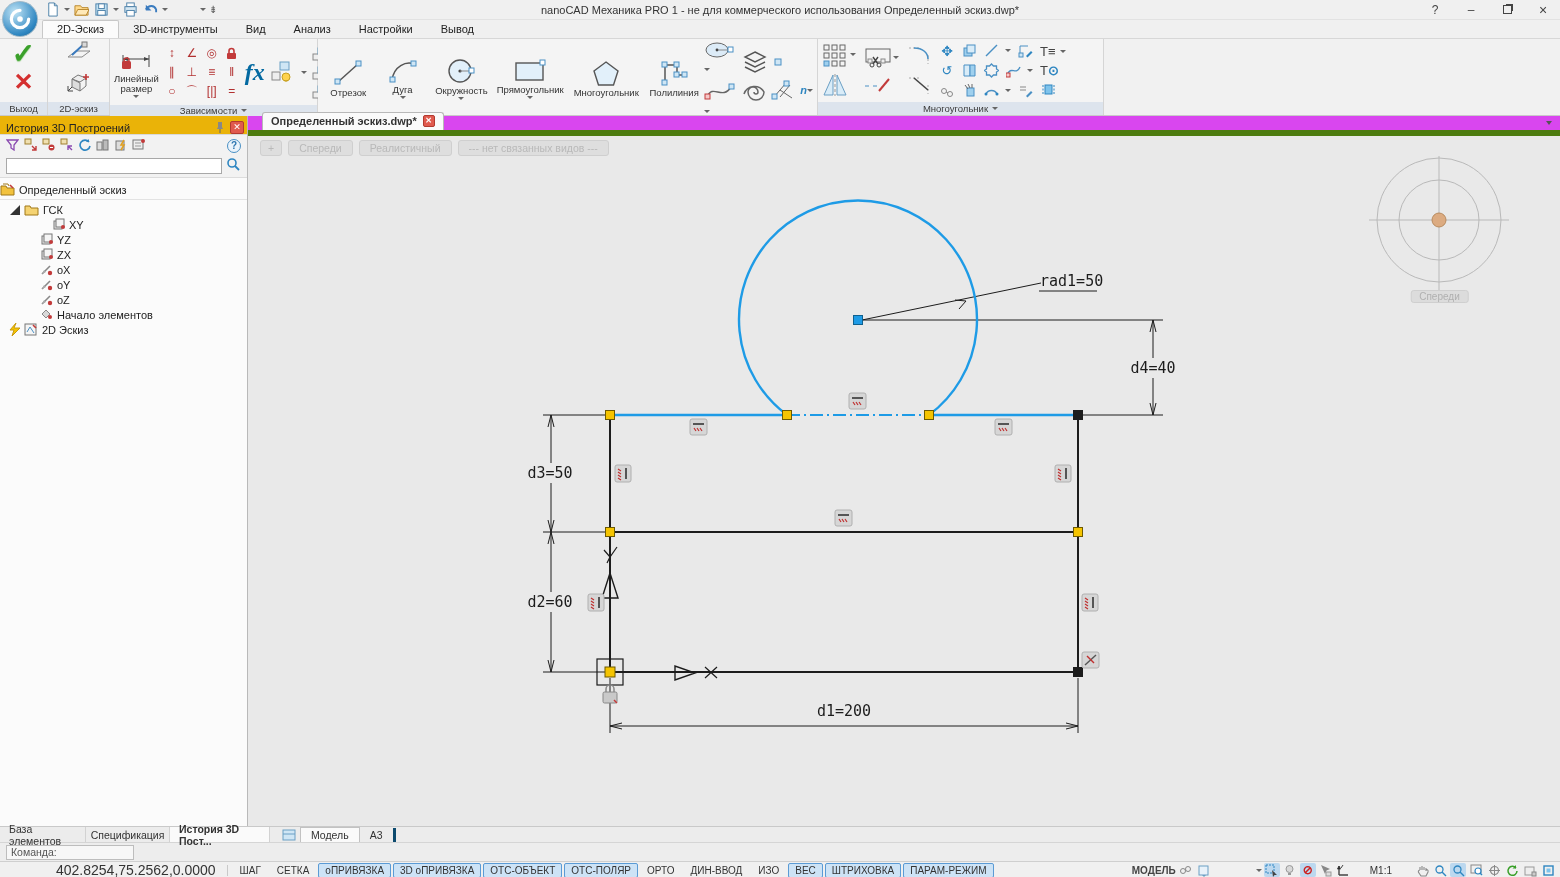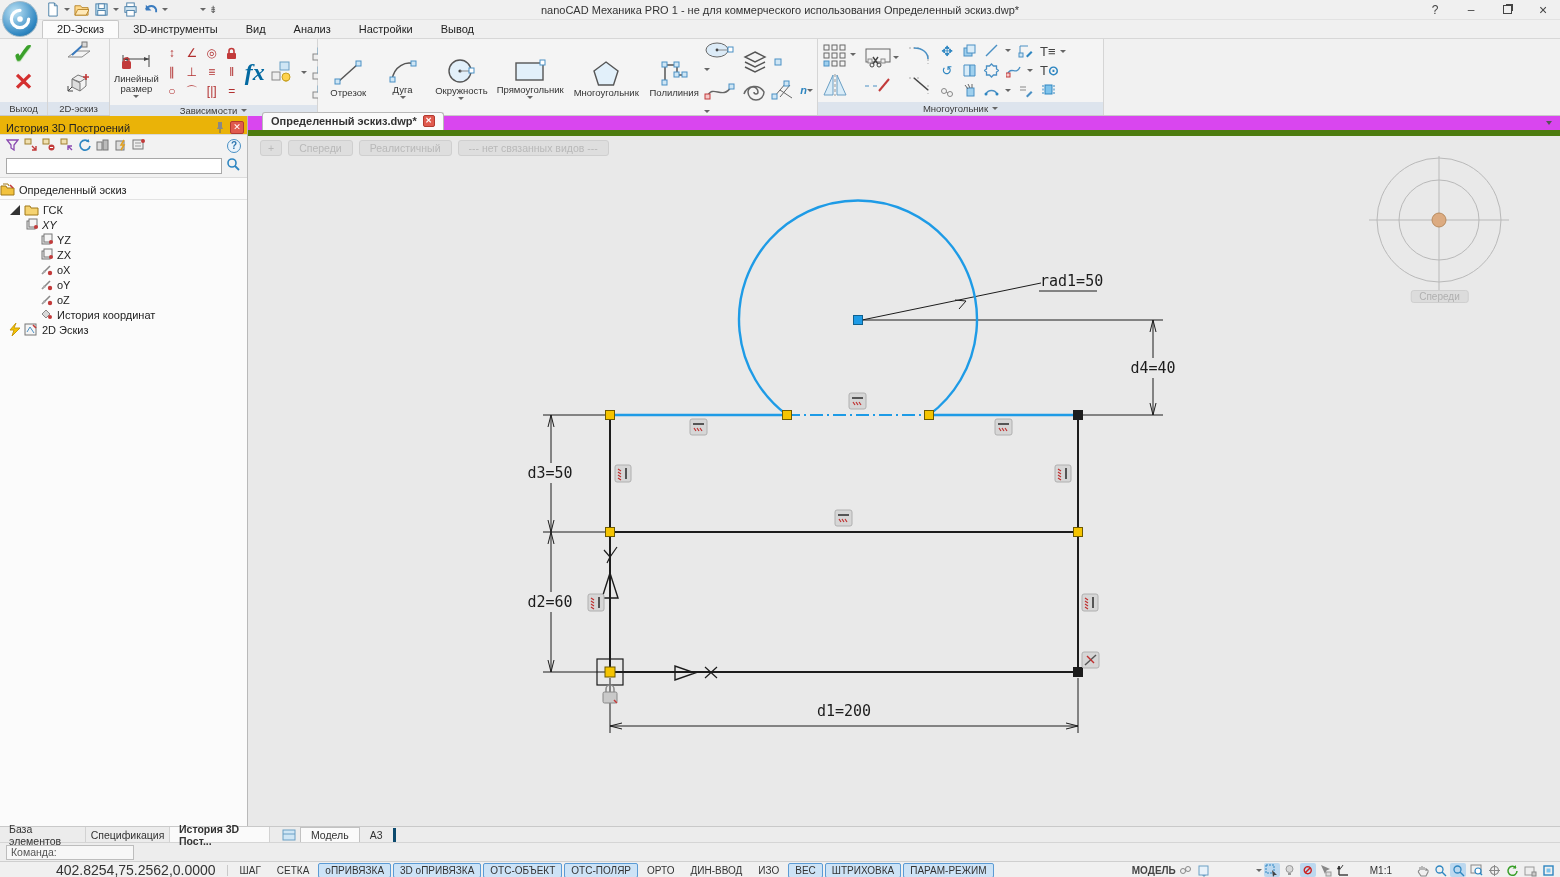--- a/index.html
+++ b/index.html
@@ -598,21 +598,21 @@
           </svg>
         <span>Определенный эскиз</span>
       </div>
       <div class="trow" style="padding-left:10px;">
         <span class="exp-open"></span>
         <svg width="15" height="12" viewBox="0 0 15 12">
             <path d="M1 2h5l1 2h7v7H1z" fill="#f5d372" stroke="#a07818"></path>
           </svg>
         <span>ГСК</span>
       </div>
-      <div class="trow" style="padding-left:25px;font-style:italic;">
+      <div class="trow" style="padding-left:52px;">
         <svg width="13" height="13" viewBox="0 0 13 13">
             <rect x="2" y="3" width="8" height="8" fill="#e8e8e8" stroke="#777"></rect>
             <rect x="4" y="1" width="8" height="8" fill="#f5f5f5" stroke="#777"></rect>
             <circle cx="11" cy="9" r="2" fill="#c23a3a"></circle>
           </svg>
         <span>XY</span>
       </div>
       <div class="trow" style="padding-left:40px;">
         <svg width="13" height="13" viewBox="0 0 13 13">
             <rect x="2" y="3" width="8" height="8" fill="#e8e8e8" stroke="#777"></rect>
@@ -651,21 +651,21 @@
             <path d="M2 11l2-4 2 2z" fill="#aaa"></path>
             <circle cx="10" cy="10" r="2.2" fill="#c23a3a"></circle>
           </svg>
         <span>oZ</span>
       </div>
       <div class="trow" style="padding-left:40px;">
         <svg width="13" height="13" viewBox="0 0 13 13">
             <path d="M6 2l4 4-4 4-4-4z" fill="#d8d8d8" stroke="#888"></path>
             <circle cx="10" cy="9" r="2" fill="#c23a3a"></circle>
           </svg>
-        <span>История координат</span>
+        <span>Начало элементов</span>
       </div>
       <div class="trow" style="padding-left:8px;">
         <svg width="12" height="13" viewBox="0 0 12 13">
             <path d="M8 0L2 7h4l-2 6 8-8H6z" fill="#f5c400" stroke="#c89a10"></path>
           </svg>
         <svg width="14" height="13" viewBox="0 0 14 13">
             <rect x="1" y="1" width="11" height="11" fill="#f5f5f5" stroke="#777"></rect>
             <path d="M3 9l3-5 4 6" fill="none" stroke="#4a90c4"></path>
             <path d="M9 2l3 3" stroke="#c23a3a" stroke-width="1.6"></path>
           </svg>

